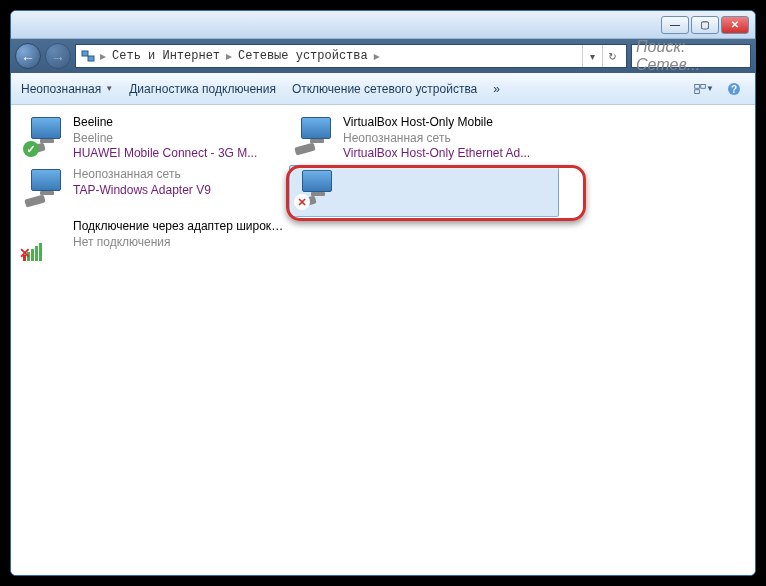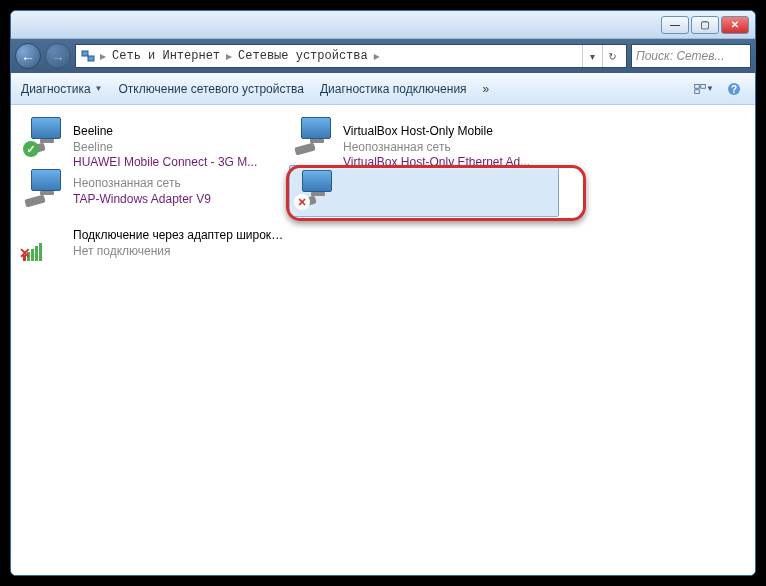--- a/index.html
+++ b/index.html
@@ -9,39 +9,39 @@
 .win-btn { width: 28px; height: 18px; margin-left: 2px; border: 1px solid #6b8fb5; border-radius: 3px; background: linear-gradient(to bottom, #f5faff, #d0e0f0); display: flex; align-items: center; justify-content: center; font-size: 10px; cursor: default; }
 .win-btn.close { background: linear-gradient(to bottom, #f08080, #d03030); color: #fff; font-weight: bold; }
 .navbar { height: 34px; background: linear-gradient(to bottom, #4b6d92 0%, #3e5d80 100%); display: flex; align-items: center; padding: 0 4px; gap: 4px; }
 .nav-btn { width: 26px; height: 26px; border-radius: 50%; background: radial-gradient(circle at 30% 30%, #7ea8d8, #3a5a80); border: 1px solid #2a4a6a; display: flex; align-items: center; justify-content: center; color: #fff; font-size: 14px; }
 .nav-btn.fwd { opacity: 0.5; }
 .addressbar { flex: 1; height: 24px; background: #fff; border: 1px solid #2a4a6a; display: flex; align-items: center; padding: 0 4px; font-size: 12px; color: #333; }
 .addressbar .crumb { padding: 0 2px; font-family: Liberation Mono, monospace; }
 .addressbar .sep { color: #888; padding: 0 4px; }
 .addr-end { display: flex; margin-left: auto; }
 .addr-btn { width: 20px; height: 22px; border-left: 1px solid #ccc; display: flex; align-items: center; justify-content: center; color: #555; font-size: 10px; }
-.searchbox { width: 120px; height: 24px; background: #fff; border: 1px solid #2a4a6a; display: flex; align-items: center; padding: 0 4px; font-size: 12px; color: #888; font-style: italic; }
+.searchbox { width: 120px; height: 24px; background: #fff; border: 1px solid #2a4a6a; display: flex; align-items: center; padding: 0 4px; font-size: 16px; color: #888; font-style: italic; }
 .toolbar { height: 32px; background: linear-gradient(to bottom, #f7fbff 0%, #e2eefb 50%, #d5e7f8 100%); border-bottom: 1px solid #b8cde5; display: flex; align-items: center; padding: 0 10px; gap: 16px; font-size: 12px; color: #1a3a5a; }
 .tool-item { display: flex; align-items: center; gap: 4px; cursor: default; }
 .tool-item .dd { font-size: 8px; color: #555; }
 .tool-right { margin-left: auto; display: flex; gap: 8px; align-items: center; }
 .tool-icon { width: 22px; height: 22px; display: flex; align-items: center; justify-content: center; color: #3a5a80; font-size: 14px; border: 1px solid transparent; }
 .content { position: relative; padding: 8px; height: calc(100% - 94px); background: #fff; display: flex; flex-wrap: wrap; align-content: flex-start; }
 .conn-item { width: 270px; height: 52px; display: flex; align-items: flex-start; padding: 2px 4px; gap: 8px; font-size: 12px; position: relative; }
 .conn-icon { width: 42px; height: 42px; position: relative; flex-shrink: 0; }
 .monitor { position: absolute; width: 30px; height: 22px; background: linear-gradient(to bottom, #6bb0e8, #3a7ab8); border: 1px solid #2a5a8a; border-radius: 2px; top: 2px; left: 8px; }
 .monitor::after { content: ''; position: absolute; width: 14px; height: 4px; background: #888; bottom: -5px; left: 8px; border-radius: 1px; }
 .cable { position: absolute; width: 20px; height: 8px; background: #888; border-radius: 2px; bottom: 4px; left: 2px; transform: rotate(-15deg); }
 .badge { position: absolute; bottom: 0; left: 0; width: 16px; height: 16px; border-radius: 50%; display: flex; align-items: center; justify-content: center; font-size: 11px; font-weight: bold; color: #fff; }
 .badge.ok { background: #4CAF50; }
 .badge.x { background: #fff; color: #d03030; }
 .signal { position: absolute; bottom: 0; left: 0; display: flex; align-items: flex-end; gap: 1px; }
 .signal span { width: 3px; background: #4CAF50; }
 .signal .r { background: #d03030; }
-.conn-text { display: flex; flex-direction: column; line-height: 1.3; overflow: hidden; margin-top: 9px; }
+.conn-text { display: flex; flex-direction: column; line-height: 1.3; overflow: hidden; }
 .conn-name { color: #000; white-space: nowrap; overflow: hidden; text-overflow: ellipsis; }
 .conn-status { color: #888; white-space: nowrap; overflow: hidden; text-overflow: ellipsis; }
 .conn-device { color: #701a75; white-space: nowrap; overflow: hidden; text-overflow: ellipsis; }
 .highlight { position: absolute; border: 3px solid #d03030; border-radius: 14px; box-shadow: 0 3px 6px rgba(0,0,0,0.4), inset 0 0 4px rgba(255,255,255,0.6); pointer-events: none; }
 .selected { background: #d8e8f8; border: 1px solid #7da2ce; border-radius: 2px; }
 .net-icon { width: 16px; height: 16px; display: inline-block; }
 </style>
 </head>
 <body>
 
@@ -70,25 +70,25 @@
       <div class="addr-end">
         <div class="addr-btn">▾</div>
         <div class="addr-btn">↻</div>
       </div>
     </div>
     <div class="searchbox">Поиск: Сетев...</div>
   </div>
 
   <div class="toolbar">
     <div class="tool-item">
-      <span>Диагностика</span>
+      <span>Неопознанная</span>
         <span class="dd">▼</span>
     </div>
+    <div class="tool-item">Диагностика подключения</div>
     <div class="tool-item">Отключение сетевого устройства</div>
-    <div class="tool-item">Диагностика подключения</div>
     <div class="tool-item">»</div>
     <div class="tool-right">
       <div class="tool-icon">
         <svg viewBox="0 0 16 16" width="16" height="16">
             <rect x="1" y="2" width="6" height="5" fill="none" stroke="#3a5a80"></rect>
             <rect x="9" y="2" width="6" height="5" fill="none" stroke="#3a5a80"></rect>
             <rect x="1" y="9" width="6" height="5" fill="none" stroke="#3a5a80"></rect>
           </svg>
         <span style="font-size:8px">▼</span>
       </div>

